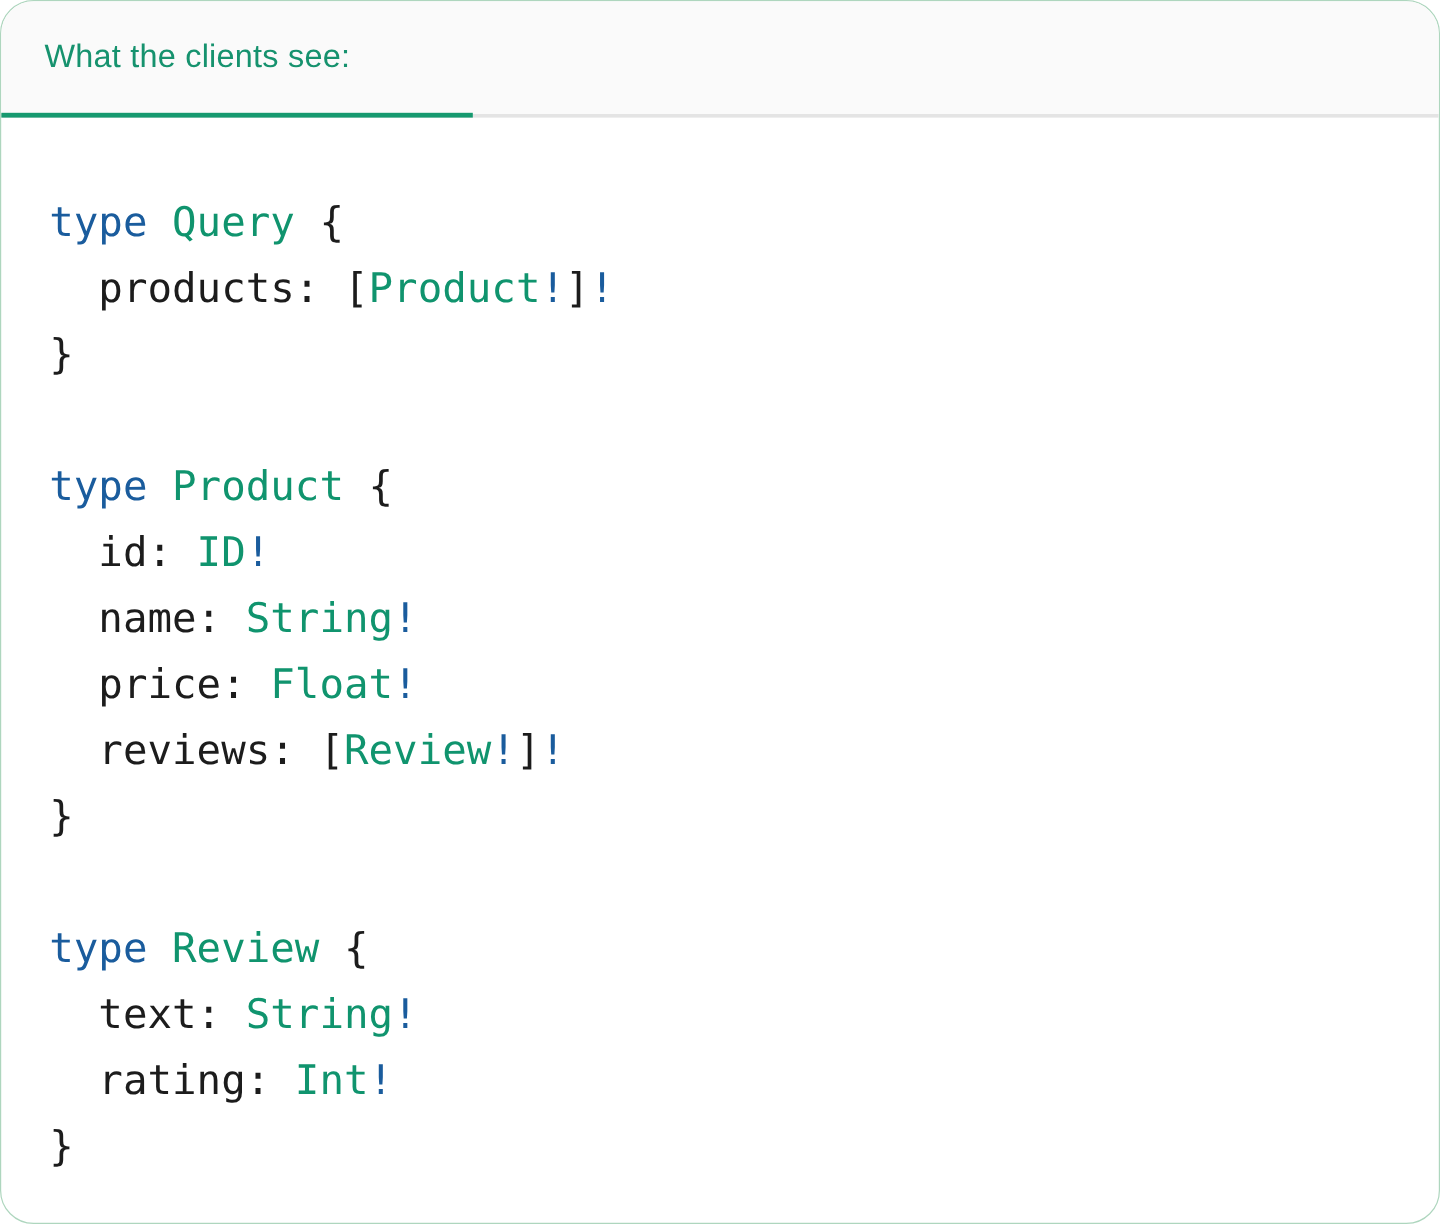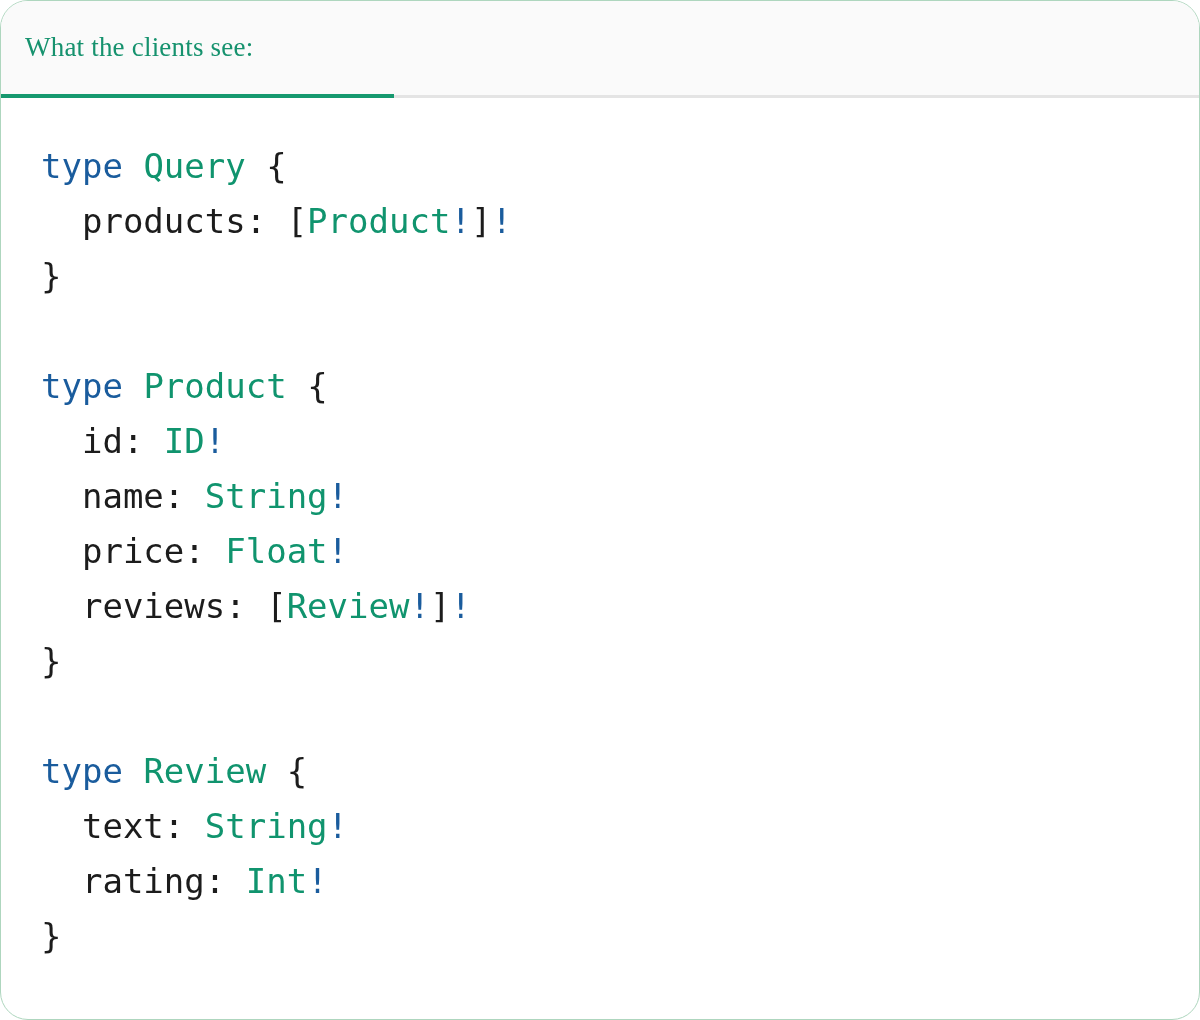--- a/index.html
+++ b/index.html
@@ -29,34 +29,33 @@
   }
   .tab {
     position: absolute;
     left: 0; top: 0;
     width: 393px;
     height: 97px;
     box-sizing: border-box;
     border-bottom: 4px solid #16996f;
     display: flex;
     align-items: center;
-    padding-left: 24px;
+    padding-left: 36px;
     cursor: pointer;
     background: transparent;
-    font-family: Liberation Serif, serif;
   }
   .tab-label {
     font-size: 27px;
     font-weight: 400;
     letter-spacing: 0.2px;
     color: #16926e;
     white-space: nowrap;
   }
   .content {
-    padding: 41px 40px 0 40px;
+    padding: 61px 40px 0 40px;
   }
   .code-block {
     margin: 0;
     font-family: "DejaVu Sans Mono", monospace;
     font-size: 34px;
     line-height: 55px;
     color: #1c1c1c;
     font-weight: 500;
   }
   .code-line {

